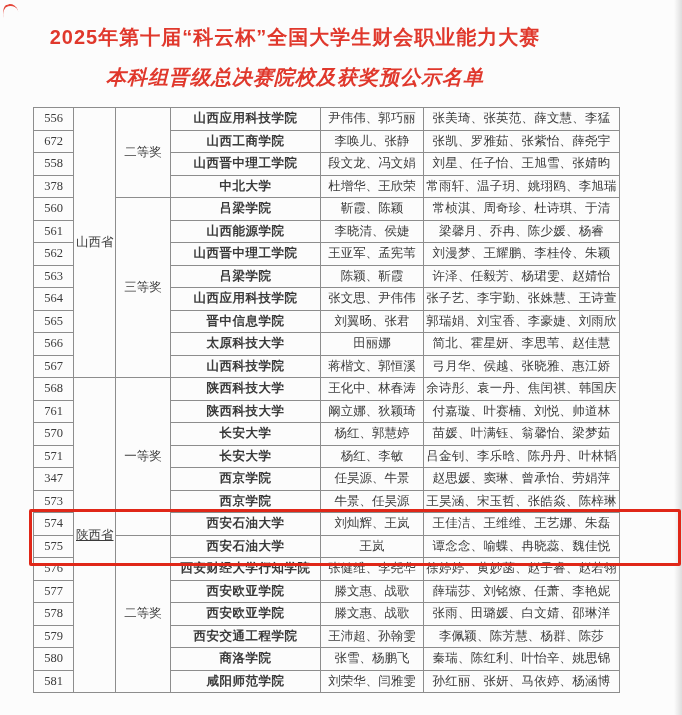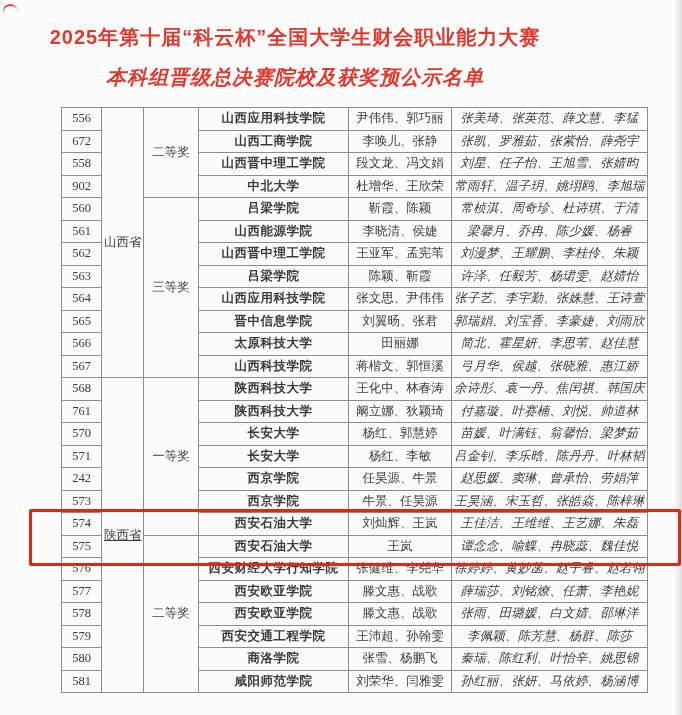--- a/index.html
+++ b/index.html
@@ -10,31 +10,31 @@
   }
   .title-line {
     position:absolute; left:0; width:590px; text-align:center;
     color:var(--title-color,#e0382c); font-weight:bold; font-size:20px;
     font-family:"Liberation Sans", sans-serif; letter-spacing:1px;
   }
   #title1 { top:24px; }
   #title2 { top:64px;font-style:italic; }
 
   table.results {
-    position:absolute; left:61px; top:107px; width:586px;
+    position:absolute; left:33px; top:107px; width:586px;
     border-collapse:collapse; table-layout:fixed;padding-left:8px;
   }
   table.results td {
     border:1px solid #8d8d8d; text-align:center; vertical-align:middle;
     height:21.5px; padding:0 2px; font-size:12.5px; color:#3b3b3b;
     white-space:nowrap; overflow:hidden;
   }
   .c-no      { font-size:13px; }
   .c-school  { letter-spacing:0.5px;font-weight:bold; }
-  .c-members { letter-spacing:0.2px;font-style:italic; }
+  .c-members { letter-spacing:0.2px; }
   
   .prov-0 { vertical-align:top; padding-top:68px; }
   .prov-1 { vertical-align:top; padding-top:198px;text-decoration:underline; }
 
   .highlight-box {
     position:absolute; left:29px; top:509px; width:646px; height:51px;
     border:3px solid var(--hl-color,#e02718); border-radius:2px;
     pointer-events:none; z-index:5;
   }
   .corner-mark {
@@ -81,21 +81,21 @@
         <td class="c-leaders">李唤儿、张静</td>
         <td class="c-members">张凯、罗雅茹、张紫怡、薛尧宇</td>
       </tr>
       <tr>
         <td class="c-no">558</td>
         <td class="c-school">山西晋中理工学院</td>
         <td class="c-leaders">段文龙、冯文娟</td>
         <td class="c-members">刘星、任子怡、王旭雪、张婧昀</td>
       </tr>
       <tr>
-        <td class="c-no">902</td>
+        <td class="c-no">378</td>
         <td class="c-school">中北大学</td>
         <td class="c-leaders">杜增华、王欣荣</td>
         <td class="c-members">常雨轩、温子玥、姚珝鸥、李旭瑞</td>
       </tr>
       <tr>
         <td class="c-no">560</td>
         <td class="c-award" rowspan="8">三等奖</td>
         <td class="c-school">吕梁学院</td>
         <td class="c-leaders">靳霞、陈颖</td>
         <td class="c-members">常桢淇、周奇珍、杜诗琪、于清</td>
@@ -162,21 +162,21 @@
         <td class="c-leaders">杨红、郭慧婷</td>
         <td class="c-members">苗媛、叶满钰、翁馨怡、梁梦茹</td>
       </tr>
       <tr>
         <td class="c-no">571</td>
         <td class="c-school">长安大学</td>
         <td class="c-leaders">杨红、李敏</td>
         <td class="c-members">吕金钊、李乐晗、陈丹丹、叶林韬</td>
       </tr>
       <tr>
-        <td class="c-no">242</td>
+        <td class="c-no">347</td>
         <td class="c-school">西京学院</td>
         <td class="c-leaders">任昊源、牛景</td>
         <td class="c-members">赵思媛、窦琳、曾承怡、劳娟萍</td>
       </tr>
       <tr>
         <td class="c-no">573</td>
         <td class="c-school">西京学院</td>
         <td class="c-leaders">牛景、任昊源</td>
         <td class="c-members">王昊涵、宋玉哲、张皓焱、陈梓琳</td>
       </tr>

